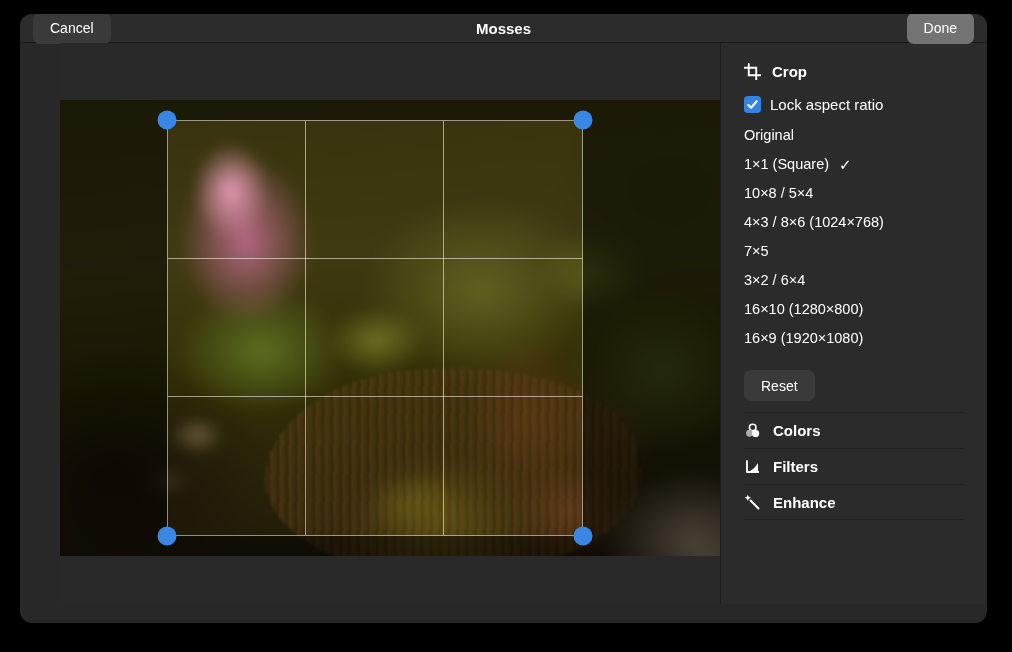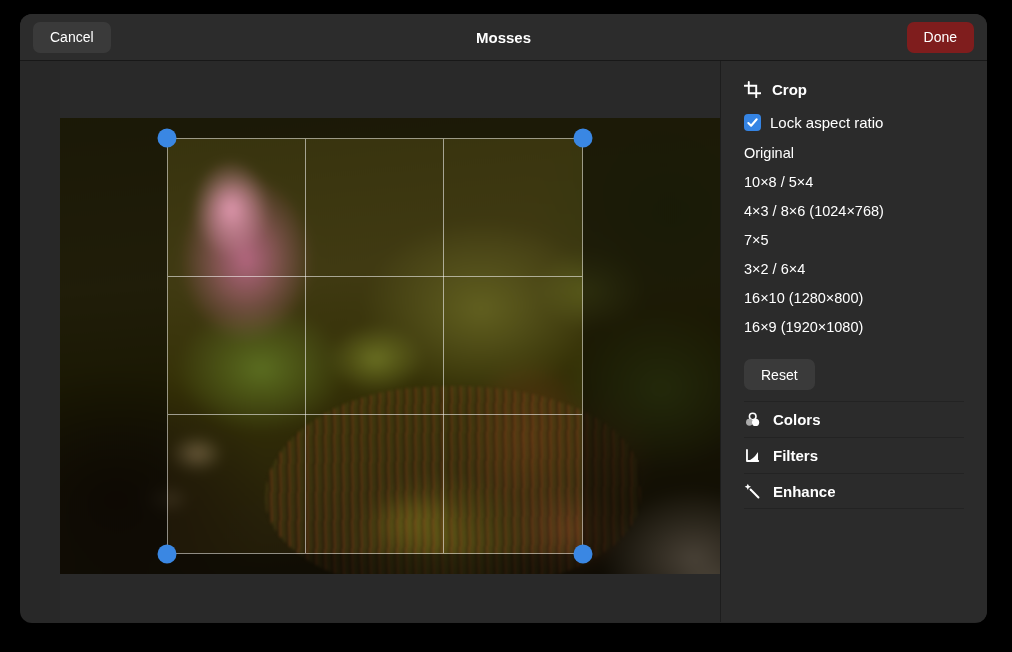--- a/index.html
+++ b/index.html
@@ -4,27 +4,27 @@
 <style>
   * { margin:0; padding:0; box-sizing:border-box; }
   html,body { width:1012px; height:652px; background:#000; overflow:hidden;
               font-family:"Liberation Sans","DejaVu Sans",sans-serif; }
 
   .window { position:absolute; left:20px; top:14px; width:967px; height:609px;
             background:#282828; border-radius:12px; overflow:hidden;
             box-shadow:0 8px 30px rgba(0,0,0,.8); }
 
   
-  .headerbar { position:relative; height:47px; background:#2c2c2c;
+  .headerbar { position:relative; height:29px; background:#2c2c2c;
                border-bottom:1px solid #181818; display:flex; align-items:center; }
   .hbtn { height:31px; padding:0 17px; border:none; border-radius:7px;
           font-family:inherit; font-size:14px; color:#ffffff; background:#3a3a3a;
           cursor:pointer; display:flex; align-items:center; }
   .cancel { margin-left:13px; }
-  .done { margin-left:auto; margin-right:13px; background:#7f1d1d; }
+  .done { margin-left:auto; margin-right:13px; background:#737373; }
   .title { position:absolute; left:0; right:0; text-align:center; color:#ffffff;
            font-size:15px; font-weight:bold; pointer-events:none; }
 
   
   .body { display:flex; height:561px;padding-left:40px; }
   .canvas-area { position:relative; width:690px; background:#292929; overflow:hidden; }
   .sidebar { width:277px; background:#2b2b2b; border-left:1px solid #1d1d1d;
              padding:0 23px; color:#fff; }
 
   
@@ -138,20 +138,24 @@
           </svg>
         </span>
         <span>Lock aspect ratio</span>
       </div>
 
       <div class="ratio-list">
         <div class="ratio-row">
           <span>Original</span>
         </div>
         <div class="ratio-row">
+          <span>1×1 (Square)</span>
+          <span class="check-mark">✓</span>
+        </div>
+        <div class="ratio-row">
           <span>10×8 / 5×4</span>
         </div>
         <div class="ratio-row">
           <span>4×3 / 8×6 (1024×768)</span>
         </div>
         <div class="ratio-row">
           <span>7×5</span>
         </div>
         <div class="ratio-row">
           <span>3×2 / 6×4</span>

